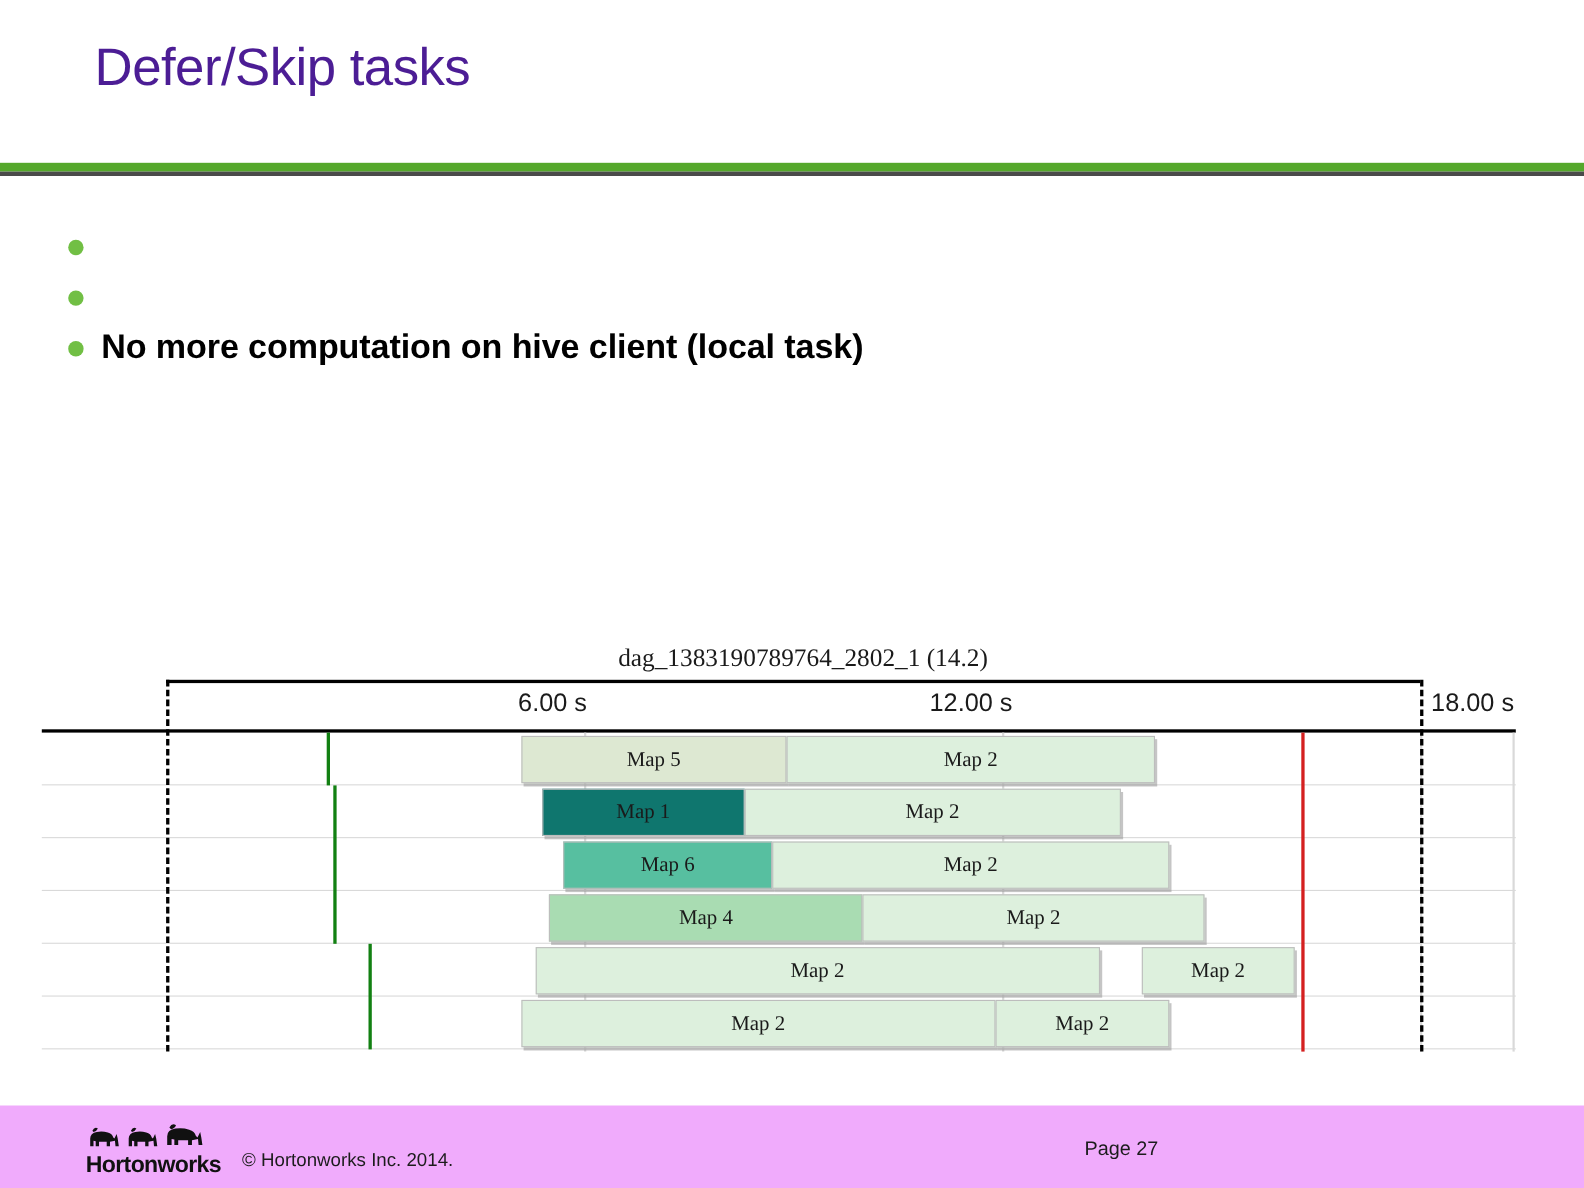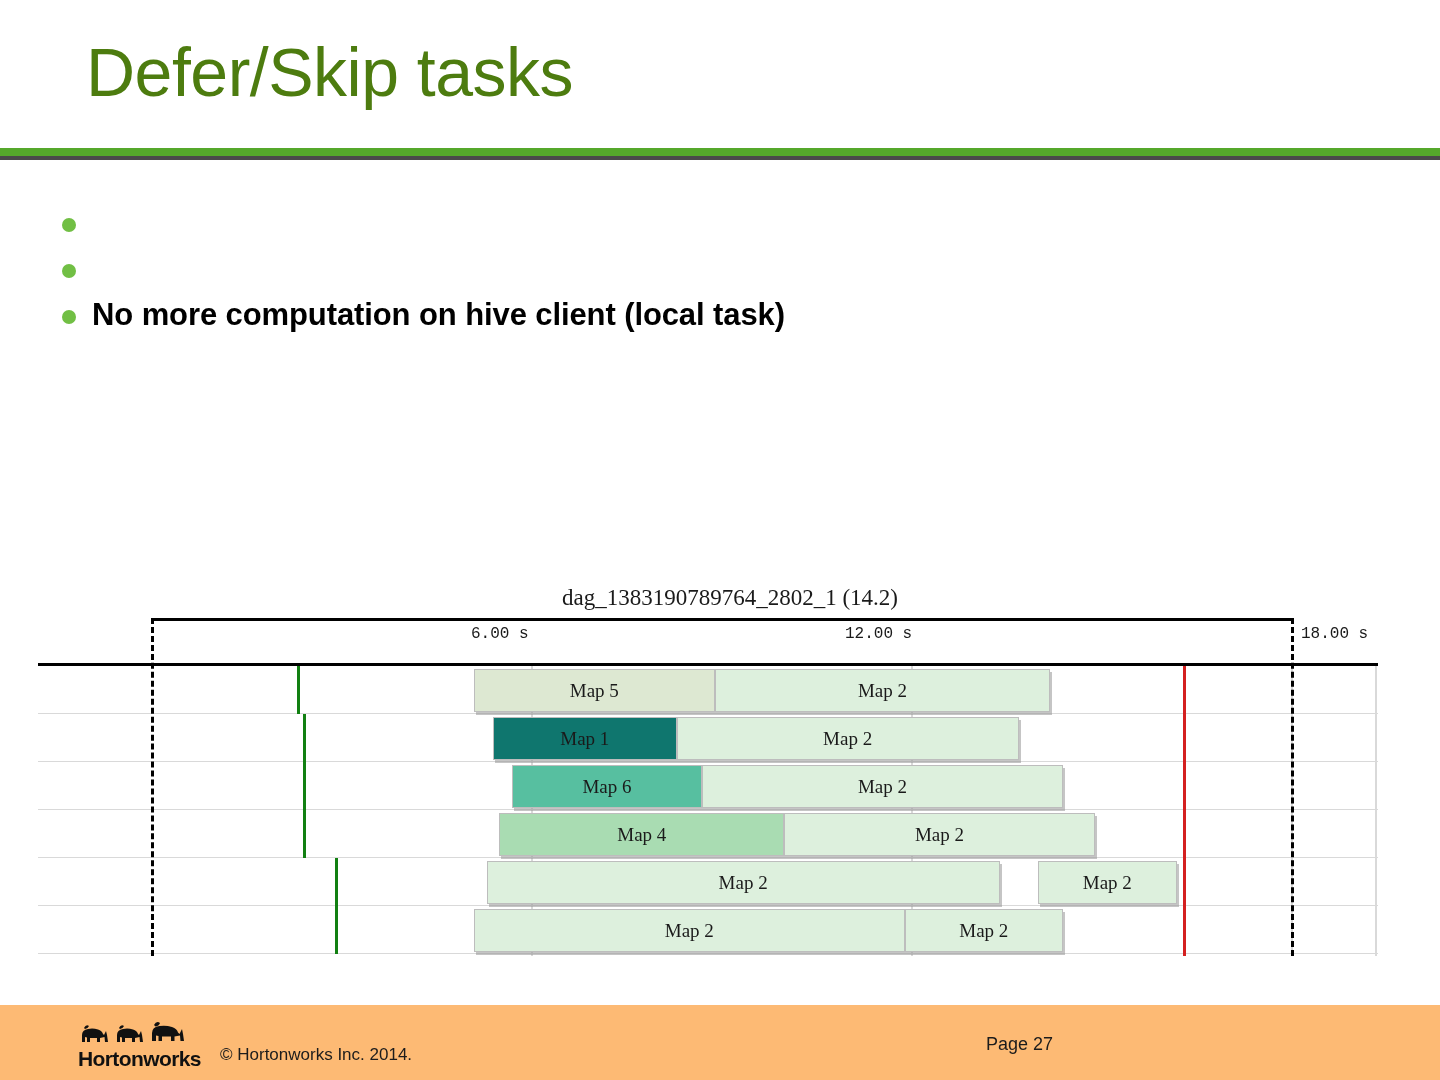--- a/index.html
+++ b/index.html
@@ -15,24 +15,24 @@
     font-family: "Liberation Sans", sans-serif;
     -webkit-font-smoothing: antialiased;
   }
 
   
   #slide-title {
     position: absolute;
     left: 86px;
     top: 38px;
     font-family: "Liberation Sans Narrow", "Liberation Sans", sans-serif;
-    font-size: 68px;
+    font-size: 48px;
     font-weight: 400;
     letter-spacing: -0.5px;
-    color: #4d7c0f;
+    color: #4c1d95;
     line-height: 1.0;
     white-space: nowrap;
   }
   #title-rule {
     position: absolute;
     left: 0;
     top: 148px;
     width: 1440px;
     height: 8px;
     background: #55A82B;
@@ -110,22 +110,22 @@
     position: absolute;
     left: 151px;
     top: 33px;
     width: 1140px;
     height: 43px;
     border-top: 3px solid #000000;
     box-sizing: border-box;
   }
   .axis-label {
     position: absolute;
-    font-family: Liberation Mono, monospace;
-    font-size: 16px;
+    font-family: Liberation Sans, sans-serif;
+    font-size: 23px;
     color: #1a1a1a;
     white-space: nowrap;
   }
 
   
   #axis-baseline {
     position: absolute;
     left: 38px;
     top: 78px;
     width: 1340px;
@@ -194,21 +194,21 @@
     white-space: nowrap;
   }
 
   
   #footer {
     position: absolute;
     left: 0;
     top: 1005px;
     width: 1440px;
     height: 75px;
-    background: #fdba74;
+    background: #f0abfc;
   }
   #footer-logo {
     position: absolute;
     left: 78px;
     top: 14px;
     width: 120px;
     height: 52px;
   }
   #footer-wordmark {
     position: absolute;

